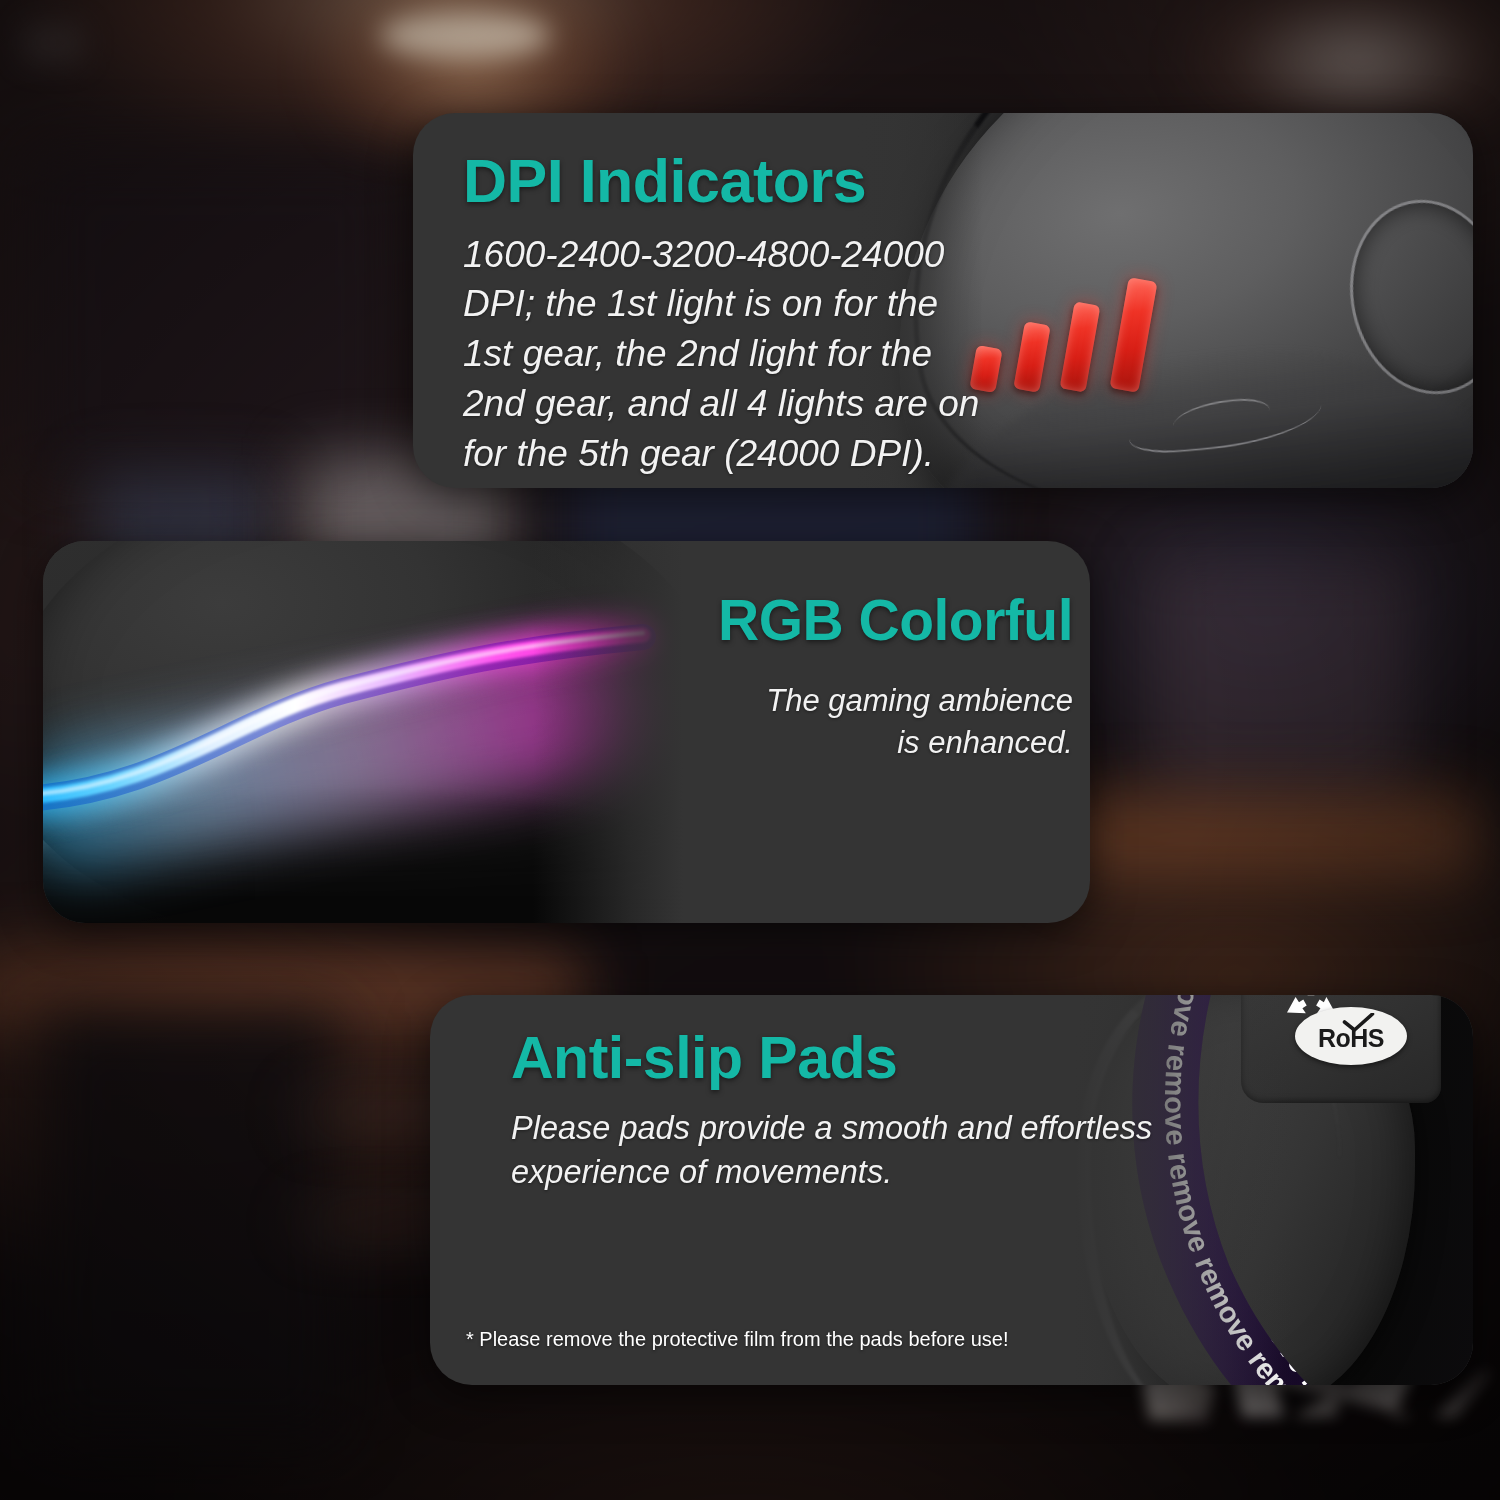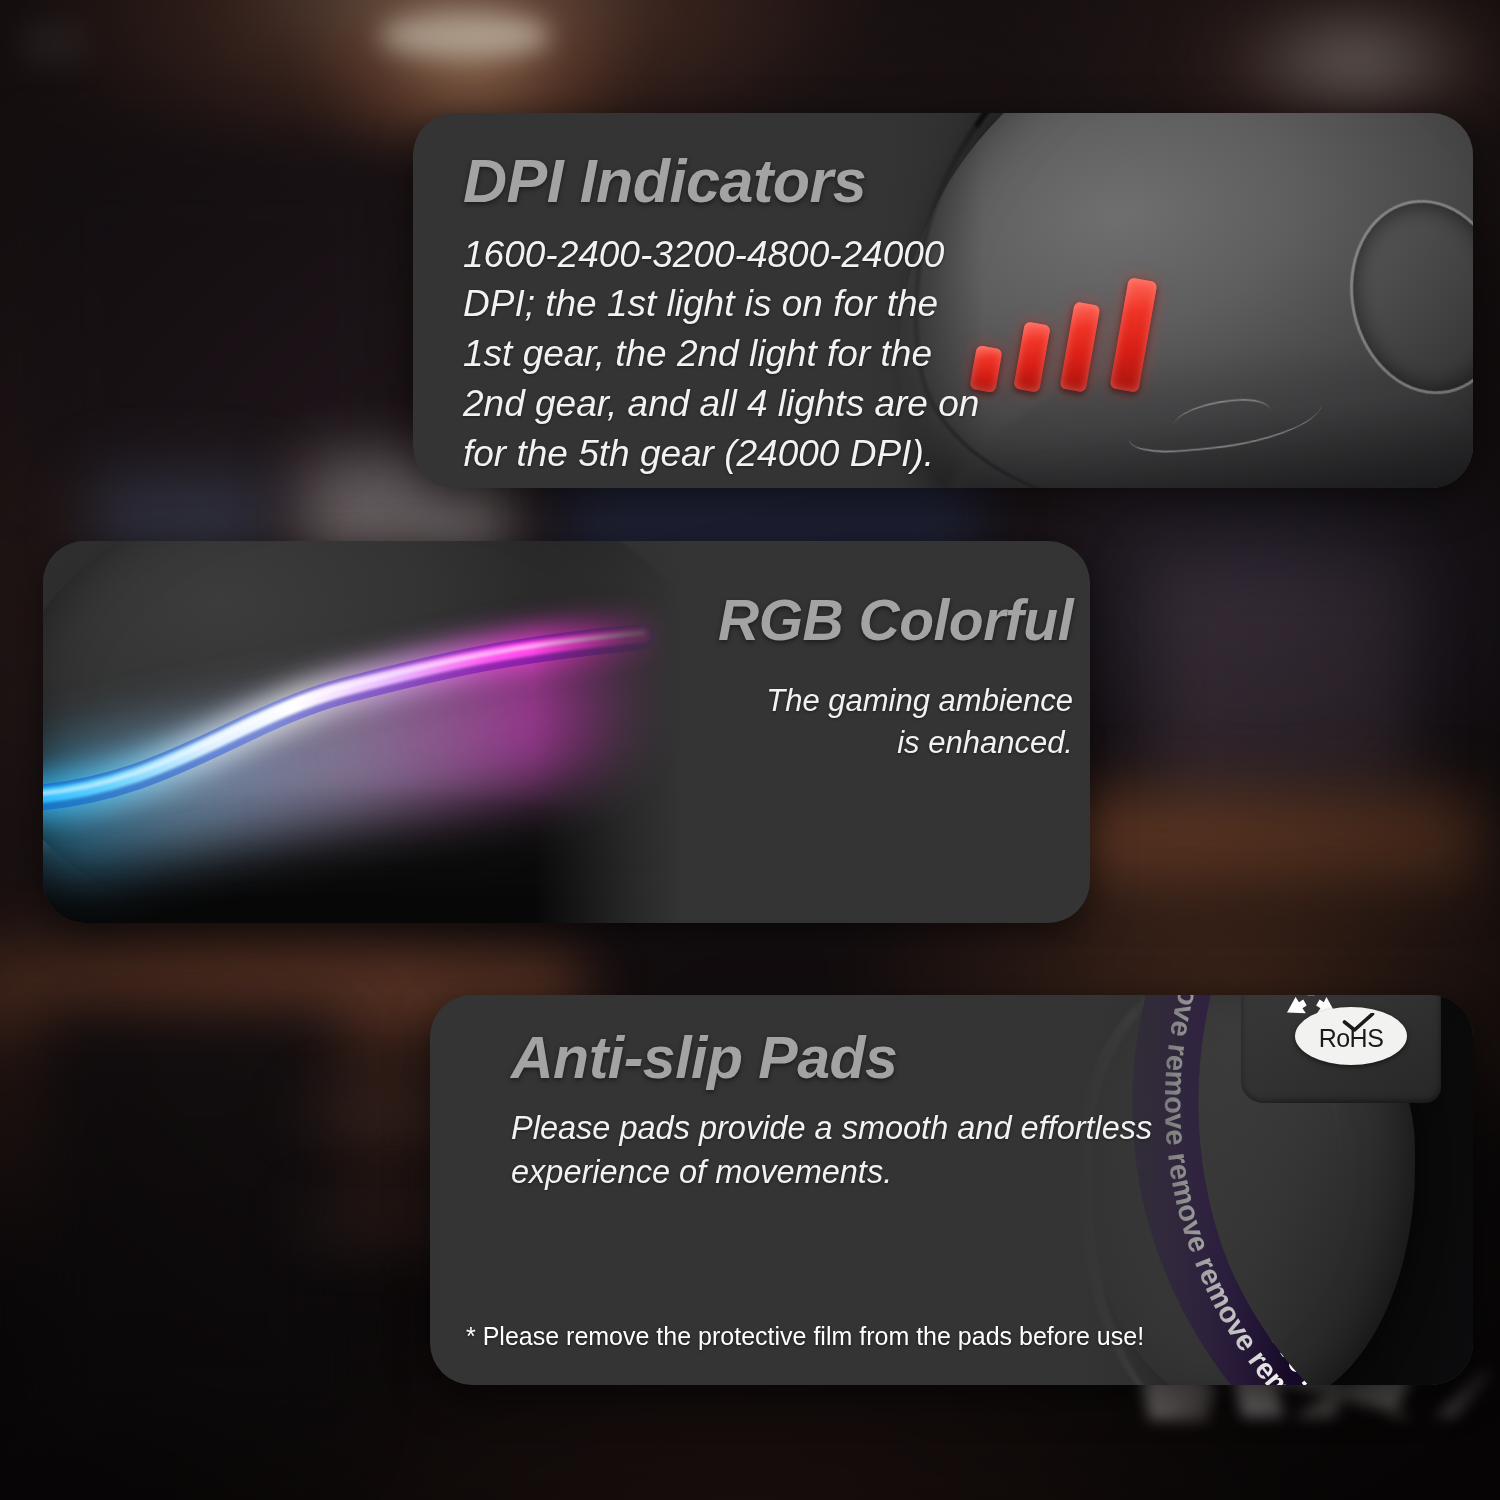--- a/index.html
+++ b/index.html
@@ -79,23 +79,22 @@
   }
 
   
   #card-dpi { left: 413px; top: 113px; width: 1060px; height: 375px; }
   #card-dpi .card-text {
     position: absolute; left: 50px; top: 36px; width: 530px;
     z-index: 4;
   }
 
   .headline {
-    color: #a3a3a3;
+    color: #14b8a6;
     font-weight: bold;
-    font-style: italic;
     letter-spacing: -0.5px;
     text-shadow: 0 2px 5px rgba(0,0,0,0.5);
     margin: 0;
   }
   .body {
     color: #f2f2f2;
     font-style: italic;
     text-shadow: 0 1px 3px rgba(0,0,0,0.45);
     margin: 0;
   }
@@ -212,21 +211,21 @@
 
   
   #card-pads { left: 430px; top: 995px; width: 1043px; height: 390px; }
   #card-pads .pads-text {
     position: absolute; left: 36px; top: 32px; width: 700px; z-index: 4; margin-left: 45px;
   }
   #pads-title { font-size: 59px; line-height: 1.06; }
   #pads-body  { font-size: 32.5px; line-height: 1.36; margin-top: 16px; }
   #pads-note {
     position: absolute; left: 36px; bottom: 34px; z-index: 4;
-    color: #ffffff; font-size: 25px; font-style: normal;
+    color: #ffffff; font-size: 20px; font-style: normal;
     text-shadow: 0 1px 3px rgba(0,0,0,0.5);
   }
 
   
   .pads-photo {
     position: absolute; right: 0; top: 0; width: 400px; height: 390px; overflow: hidden; z-index: 2;
   }
   .pads-photo .bgdark {
     position: absolute; inset: 0;
     background: linear-gradient(100deg, #343434 0%, #2c2c2c 18%, #111111 46%, #090909 76%, #0c0b0d 100%);
@@ -262,21 +261,21 @@
   }
   .rohs-badge {
     position: absolute; left: 54px; top: 52px;
     width: 112px; height: 58px;
     background: #f2f2f0;
     border-radius: 50%;
     display: flex; align-items: center; justify-content: center;
     box-shadow: 0 2px 5px rgba(0,0,0,0.5);
   }
   .rohs-text {
-    color: #1a1a1a; font-size: 25px; font-weight: normal;
+    color: #1a1a1a; font-size: 25px; font-weight: bold;
     font-family: "Liberation Sans", sans-serif;
     letter-spacing: -0.5px; margin-top: 5px;
   }
   .rohs-check {
     position: absolute; top: 6px; left: 50%; transform: translateX(-28%);
   }
   
   .photo-blend-left {
     position: absolute; left: 0; top: 0; width: 130px; height: 100%;
     background: linear-gradient(90deg, #343434 0%, rgba(52,52,52,0.85) 30%, rgba(52,52,52,0) 100%);

